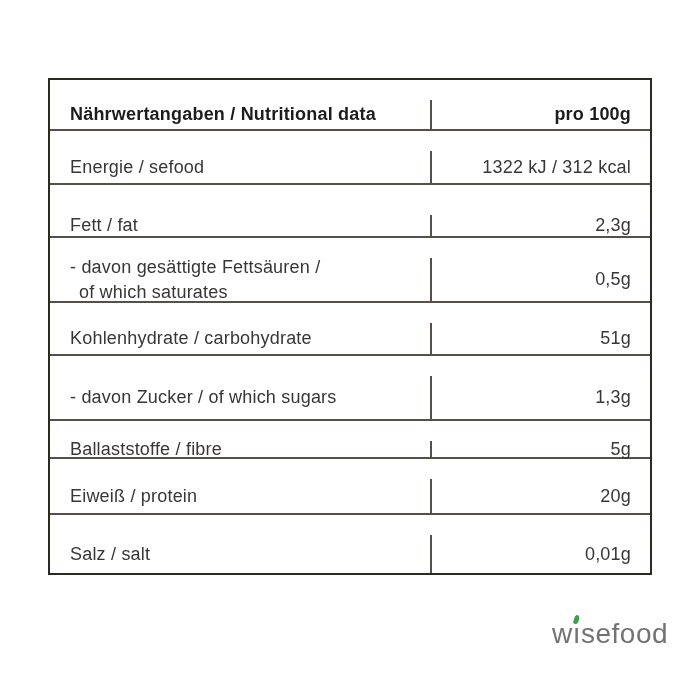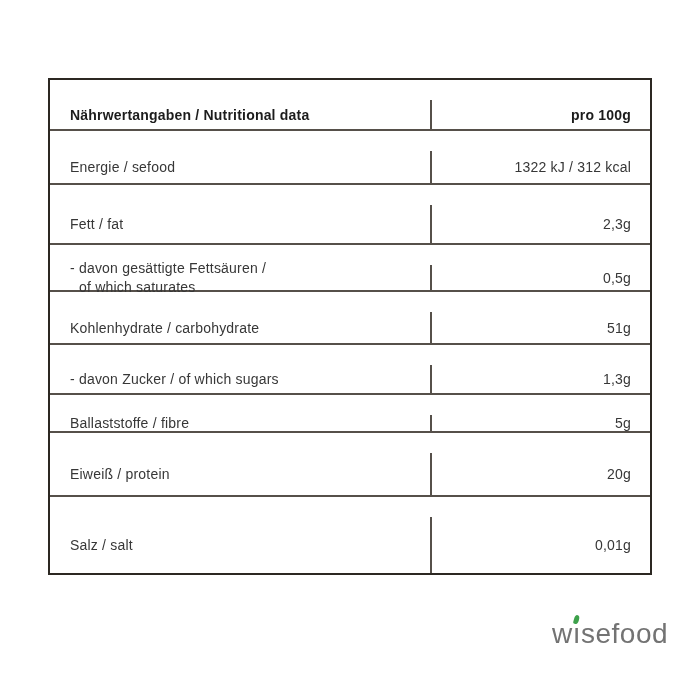--- a/index.html
+++ b/index.html
@@ -8,30 +8,30 @@
     font-family:"Liberation Sans", sans-serif;overflow:hidden;
   }
   .nutri-table{
     position:absolute;left:48px;top:78px;width:604px;height:497px;
     border:2px solid #2c2822;box-sizing:border-box;
     display:flex;flex-direction:column;background:#ffffff;
   }
   .row{display:flex;border-bottom:2px solid #56504a;box-sizing:border-box;}
   .row:nth-child(1){height:51px;}
   .row:nth-child(2){height:54px;}
-  .row:nth-child(3){height:60px;}
-  .row:nth-child(4){height:47px;}
+  .row:nth-child(3){height:53px;align-items:flex-end;}
+  .row:nth-child(4){height:65px;}
   .row:nth-child(5){height:53px;}
-  .row:nth-child(6){height:50px;}
+  .row:nth-child(6){height:65px;}
   .row:nth-child(7){height:38px;}
-  .row:nth-child(8){height:64px;}
+  .row:nth-child(8){height:56px;}
   .row:last-child{border-bottom:none;flex:1;}
   .cell{
     box-sizing:border-box;display:flex;align-items:center;
-    font-size:14px;color:#373737;letter-spacing:0.2px;margin-top:20px;
+    font-size:18px;color:#373737;letter-spacing:0.2px;margin-top:20px;
   }
   .cell.label{width:382px;border-right:2px solid #56504a;padding-left:20px;padding-right:10px;}
   .cell.value{flex:1;justify-content:flex-end;padding-right:19px;border-radius:23px;}
   .row.header .cell{font-weight:bold;color:#1c1c1c;}
   .cell.multiline{flex-direction:column;align-items:flex-start;justify-content:center;line-height:1.35;}
   .cell.multiline .line2{padding-left:9px;text-align:right;}
   .brand-logo{
     position:absolute;left:552px;top:618px;
     font-size:28px;font-weight:300;color:#737373;letter-spacing:0.5px;
   }

